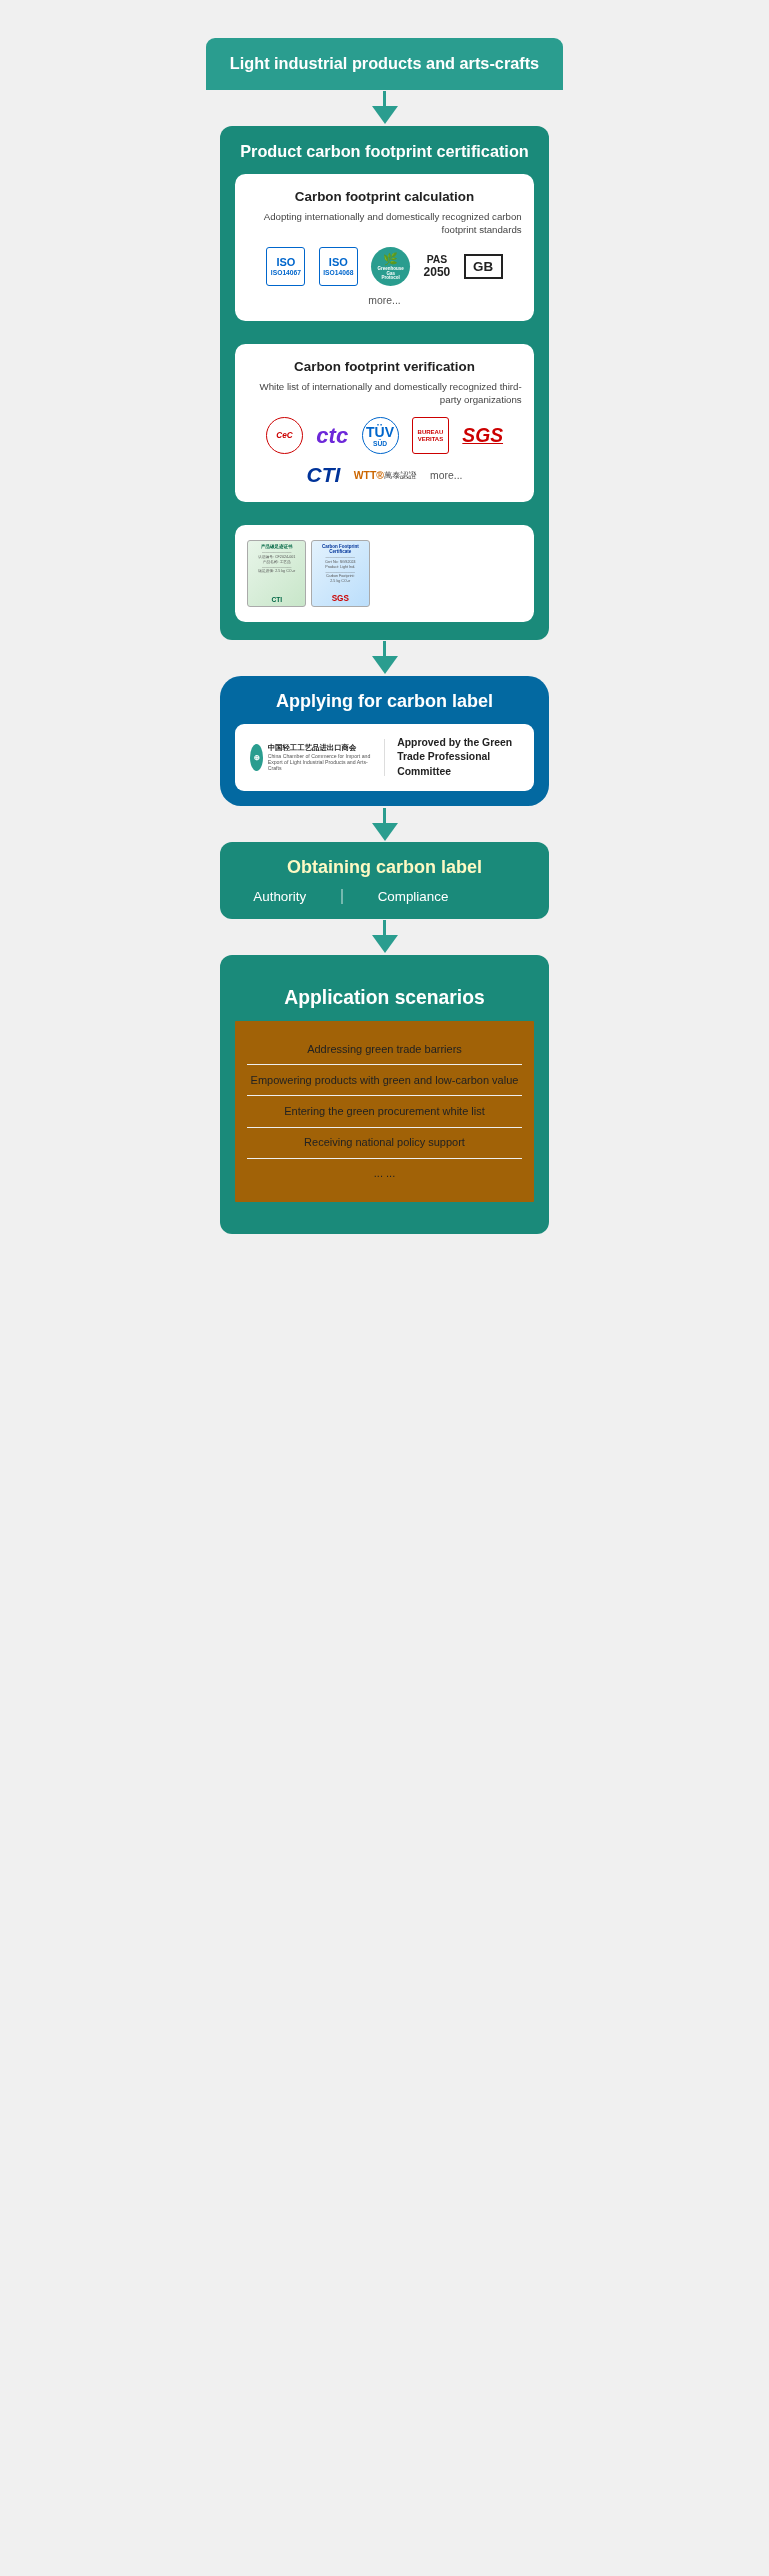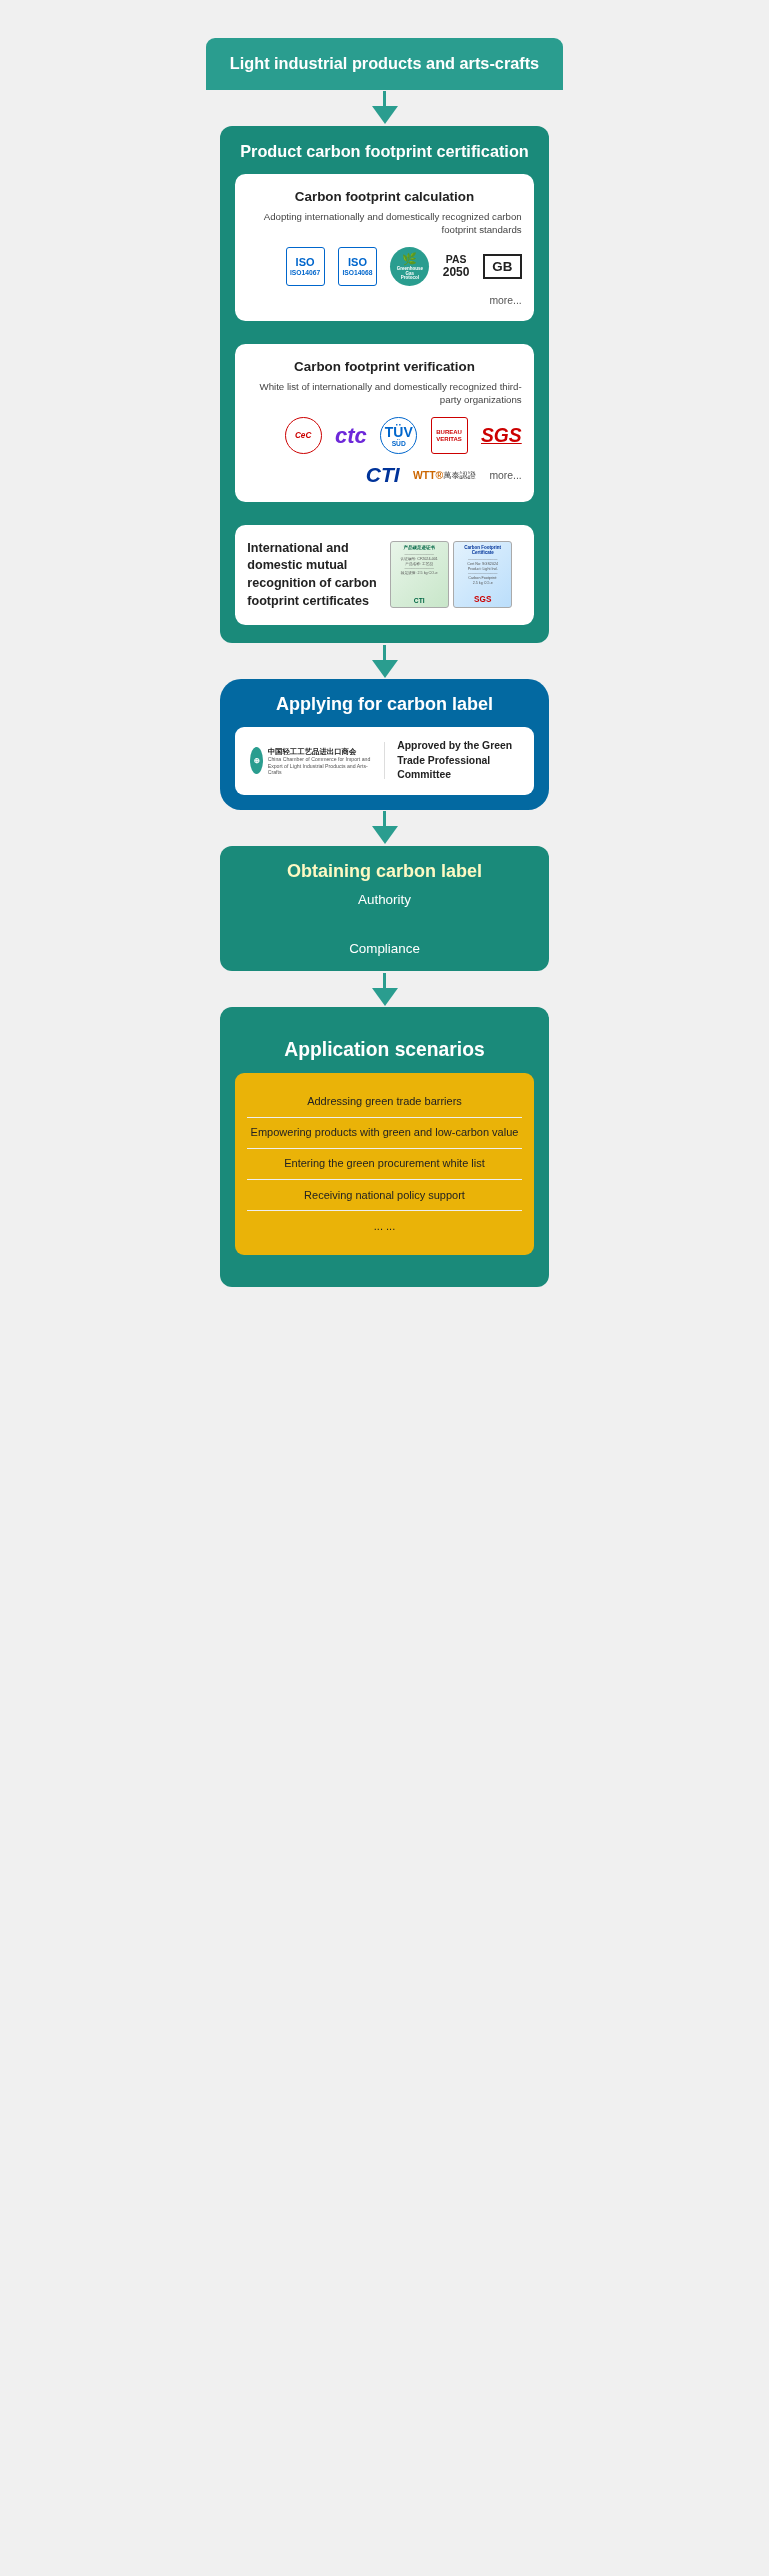--- a/index.html
+++ b/index.html
@@ -92,21 +92,21 @@
       text-align: right;
       line-height: 1.4;
       margin-bottom: 10.4px;
     }
 
     
     .logos-row {
       display: flex;
       flex-wrap: wrap;
       align-items: center;
-      justify-content: flex-end;
+      justify-content: center;
       gap: 9px 13.4px;
     }
 
     
     .iso-badge {
       display: flex;
       flex-direction: column;
       align-items: center;
       justify-content: center;
       width: 39px;
@@ -410,21 +410,20 @@
       color: #fef9c3;
       font-size: 18px;
       font-weight: bold;
       text-align: center;
       margin-bottom: 10.4px;
     }
     .obtaining-inner {
       display: flex;
       justify-content: flex-start;
       gap: 17px;
-      flex-direction: column;
     }
     .obtaining-item {
       color: white;
       font-size: 13.4px;
       padding: 0 18px;
       text-align: center;
     }
     .obtaining-divider {
       width: 1.5px;
       background: rgba(255,255,255,0.4);
@@ -439,22 +438,22 @@
       padding: 32px 15px;
     }
     .scenarios-title {
       color: white;
       font-size: 19.3px;
       font-weight: bold;
       text-align: center;
       margin-bottom: 12px;
     }
     .scenarios-card {
-      background: #eab308;
-      border-radius: 9px;
+      background: #a16207;
+      border-radius: 1px;
       padding: 13.4px 12px;
     }
     .scenario-item {
       font-size: 11px;
       color: #222;
       text-align: center;
       padding: 7.4px 0;
       border-bottom: 0.7px solid #eee;
       line-height: 1.4;
     }
@@ -549,26 +548,20 @@
         </div>
 
         <span class="more-text">more...</span>
       </div>
     </div>
 
     <div class="spacer"></div>
 
     <div class="white-card">
       <div class="cert-card-inner">
-        <div class="cert-text-block">
-          <div class="cert-title">International and
-domestic mutual
-recognition of carbon
-footprint certificates</div>
-        </div>
         <div class="cert-images">
 
           <div class="cert-doc">
             <div class="cert-doc-title">产品碳足迹证书</div>
             <div class="cert-doc-body">
               ————————<br>
               认证编号: CF2024-001<br>
               产品名称: 工艺品<br>
               ————————<br>
               碳足迹值: 2.5 kg CO₂e

